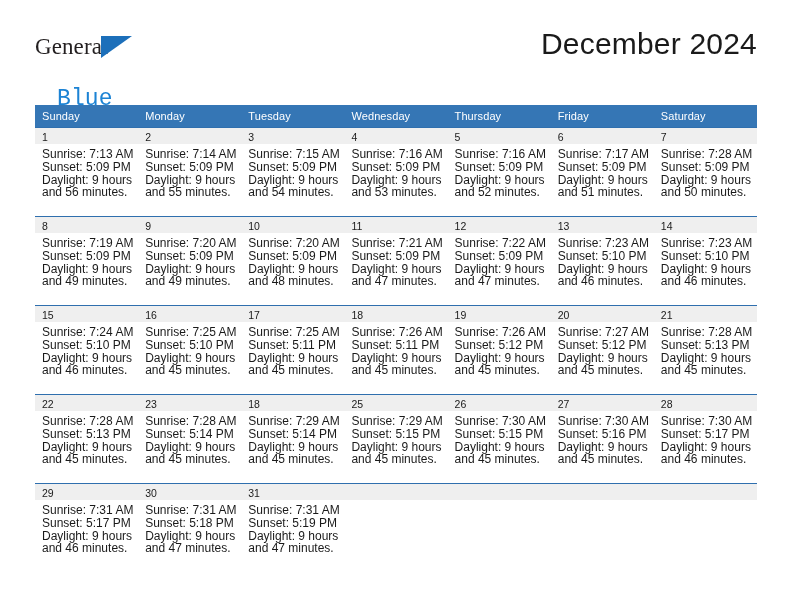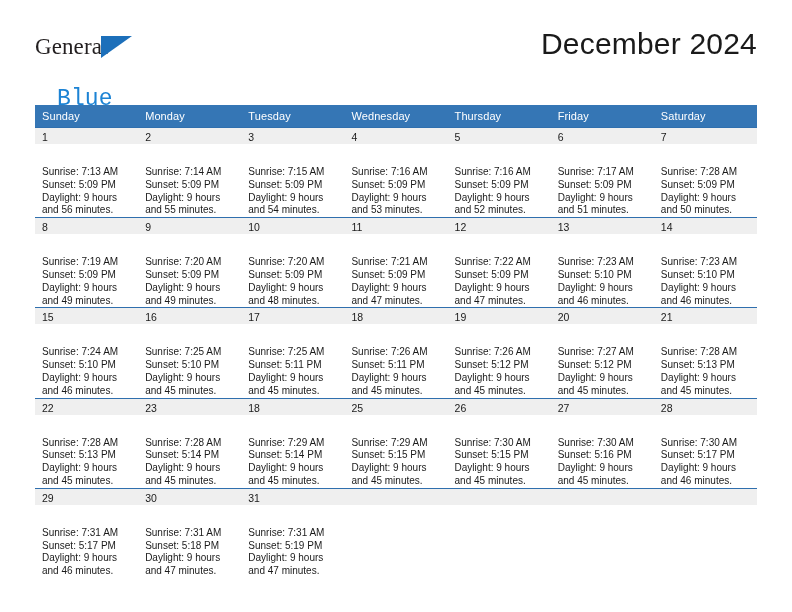--- a/index.html
+++ b/index.html
@@ -129,24 +129,23 @@
     color: #1a1a1a;
     line-height: 14px;
     box-sizing: border-box;
   }
   .cell-empty .daynum-band {
     background: #efefef;
   }
 
   .details {
     padding: 4px 6px 0 7px;
-    font-size: 10px;
+    font-size: 12px;
     line-height: 12.8px;
     color: #1a1a1a;
-    margin-top: 18px;
   }
   .details div { white-space: nowrap; }
 </style>
 </head>
 <body>
 
 <div class="page">
 
   <div class="header">
 

